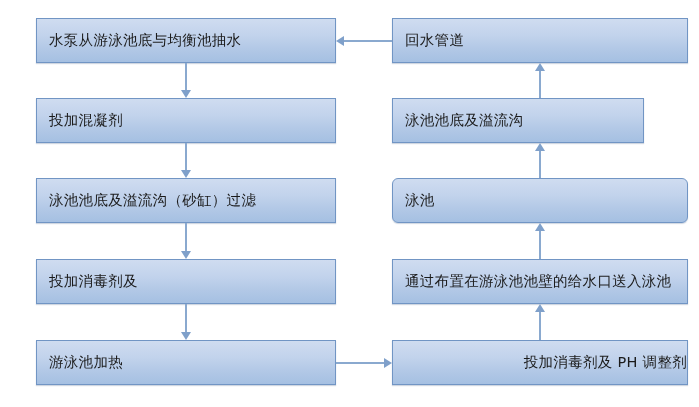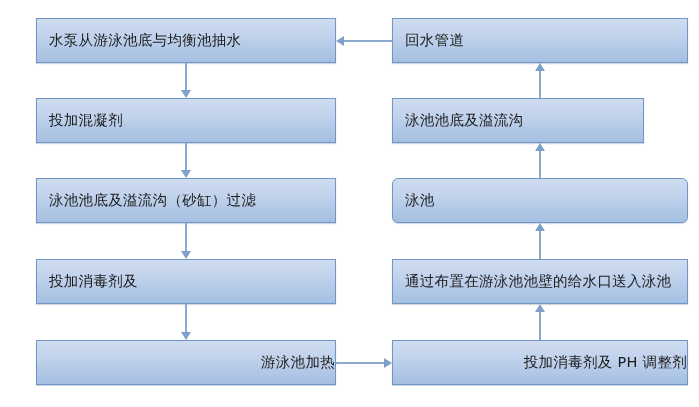--- a/index.html
+++ b/index.html
@@ -103,21 +103,21 @@
   </div>
 
   <div class="node" style="left:28px; top:178px; width:300px; height:45px;">
     <span class="node-label">泳池池底及溢流沟（砂缸）过滤</span>
   </div>
 
   <div class="node" style="left:28px; top:259px; width:300px; height:45px;">
     <span class="node-label">投加消毒剂及</span>
   </div>
 
-  <div class="node" style="left:28px; top:340px; width:300px; height:45px;justify-content:flex-end;">
+  <div class="node" style="left:28px; top:340px; width:300px; height:45px;">
     <span class="node-label">游泳池加热</span>
   </div>
 
   <div class="node" style="left:384px; top:18px; width:296px; height:45px;">
     <span class="node-label">回水管道</span>
   </div>
 
   <div class="node" style="left:384px; top:98px; width:252px; height:45px;">
     <span class="node-label">泳池池底及溢流沟</span>
   </div>

